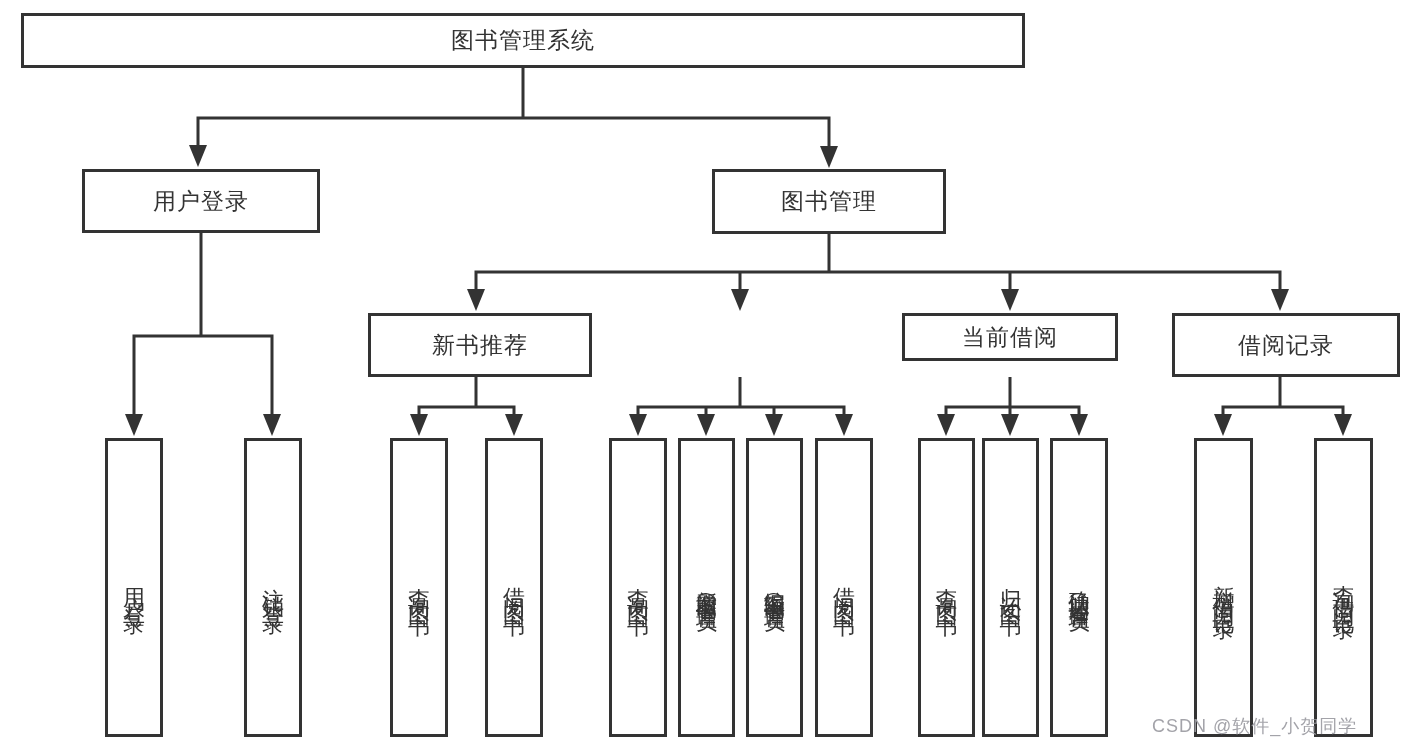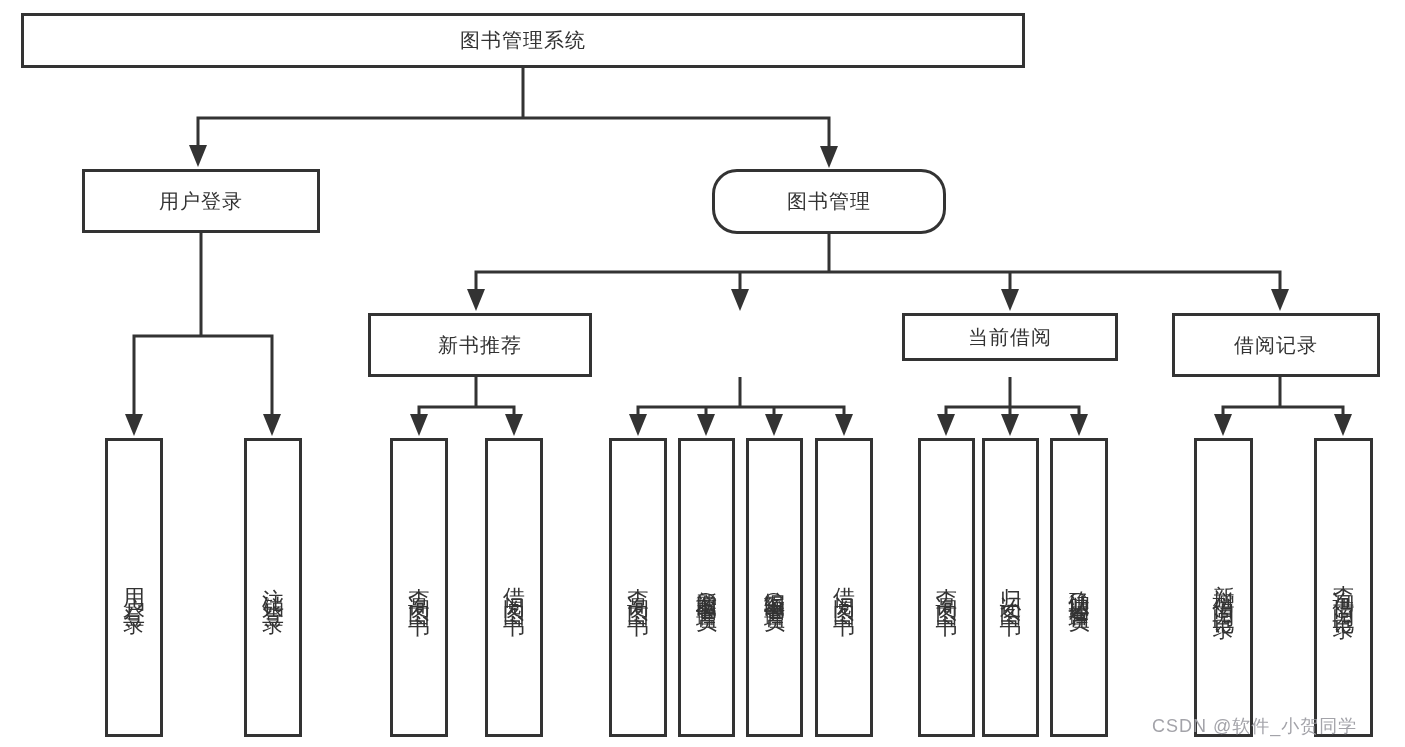--- a/index.html
+++ b/index.html
@@ -23,42 +23,42 @@
     box-sizing: border-box;
     border: 3px solid #333333;
     background: #ffffff;
     display: flex;
     align-items: center;
     justify-content: center;
     z-index: 2;
     text-align: center;
   }
   .hlabel {
-    font-size: 20px;
+    font-size: 23px;
     letter-spacing: 1px;
     white-space: nowrap;
   }
   .vlabel {
     writing-mode: vertical-rl;
     text-orientation: mixed;
     font-size: 22px;
     white-space: nowrap;
   }
   .len4  { letter-spacing: 9px; }
   .len6  { letter-spacing: 7px; }
   .len10 { font-size: 21px; letter-spacing: 3px; }
 
   
   #node-root            { left: 21px;   top: 13px;  width: 1004px; height: 55px; }
   #node-user-login      { left: 82px;   top: 169px; width: 238px;  height: 64px; }
-  #node-book-mgmt       { left: 712px;  top: 169px; width: 234px;  height: 65px; border-radius: 25px; }
+  #node-book-mgmt       { left: 712px;  top: 169px; width: 234px;  height: 65px; }
   #node-new-book-rec    { left: 368px;  top: 313px; width: 224px;  height: 64px; }
   #node-book-borrow     { left: 632px;  top: 313px; width: 216px;  height: 64px; }
   #node-current-borrow  { left: 902px;  top: 313px; width: 216px;  height: 48px; }
-  #node-borrow-records  { left: 1172px; top: 313px; width: 208px;  height: 64px; }
+  #node-borrow-records  { left: 1172px; top: 313px; width: 228px;  height: 64px; }
 
   .leaf { top: 438px; height: 299px; width: 58px; }
   #leaf-ul-login    { left: 105px; }
   #leaf-ul-logout   { left: 244px; }
   #leaf-nbr-query   { left: 390px; }
   #leaf-nbr-borrow  { left: 485px; }
   #leaf-bb-query    { left: 609px; }
   #leaf-bb-add      { left: 678px; width: 57px; }
   #leaf-bb-edit     { left: 746px; width: 57px; }
   #leaf-bb-borrow   { left: 815px; }

